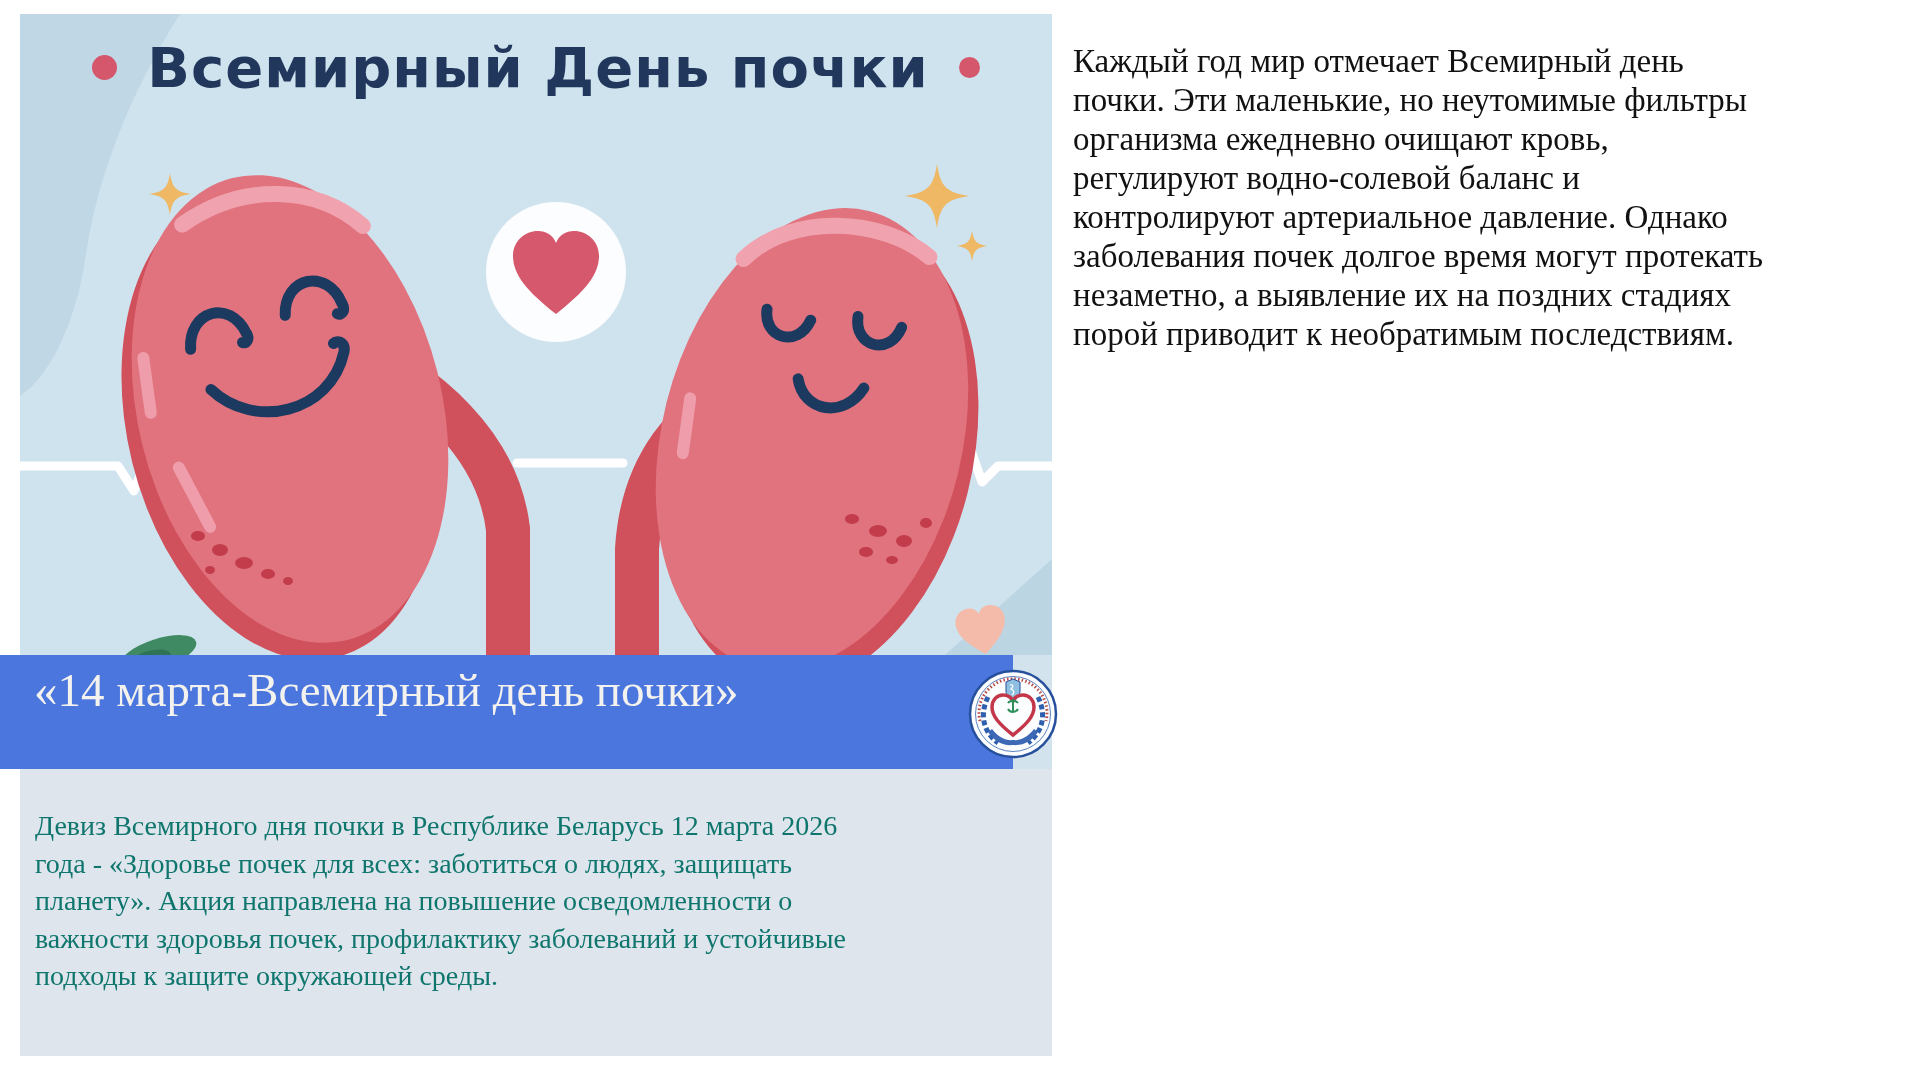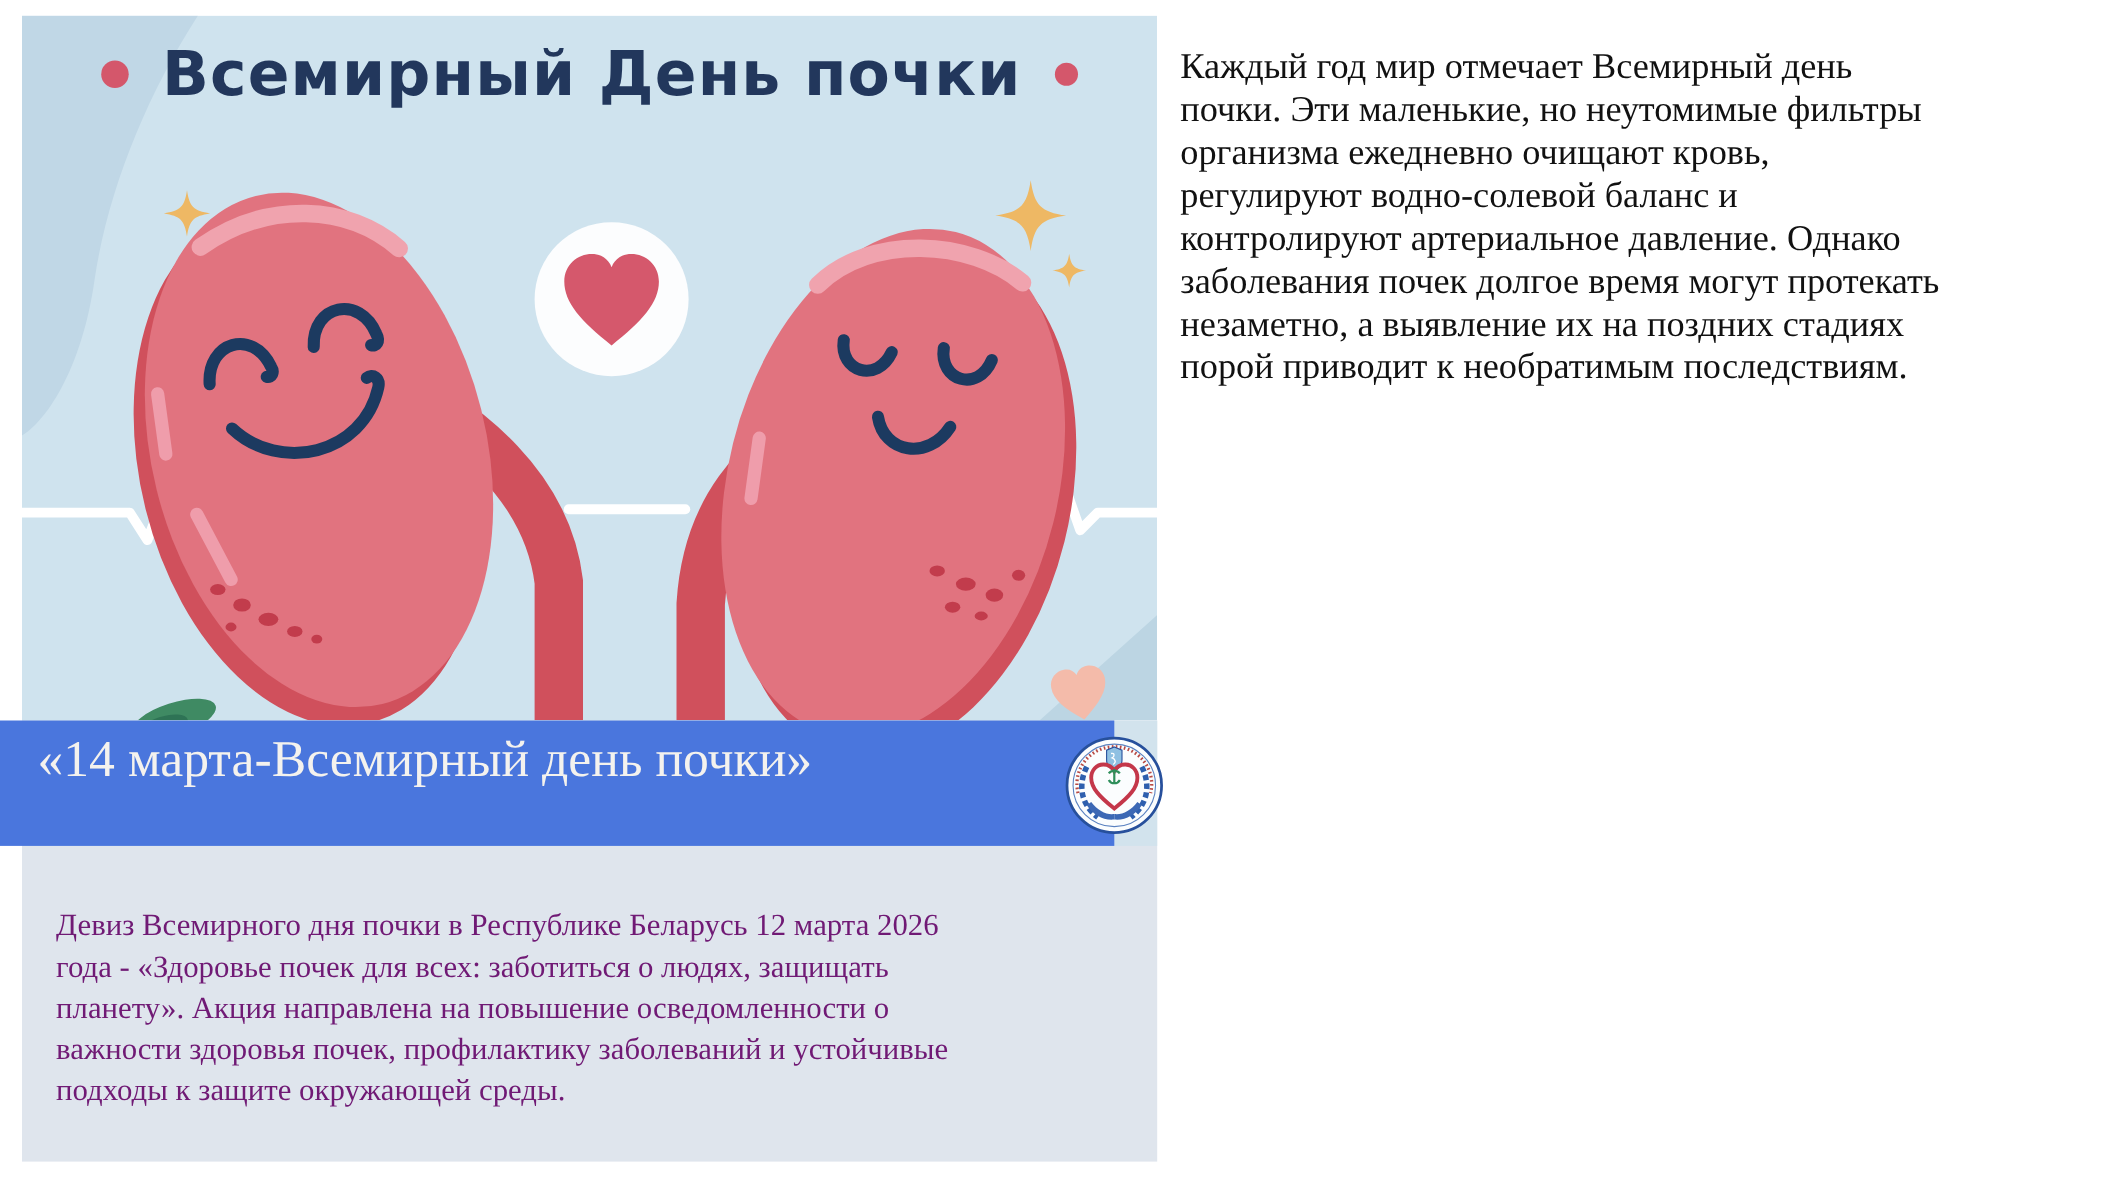--- a/index.html
+++ b/index.html
@@ -14,21 +14,21 @@
   .title-row{position:absolute;left:0;top:16px;width:1032px;height:74px;
              display:flex;align-items:center;justify-content:center;gap:30px;z-index:3;}
   .title-row h1{margin:0;font-family:"DejaVu Sans",sans-serif;font-weight:800;
                 font-size:56px;letter-spacing:1px;color:#22375c;white-space:nowrap;}
   .dot{border-radius:50%;background:#d4576b;}
   .dot-l{width:25px;height:25px;}
   .dot-r{width:21px;height:21px;}
 
   .poster-bottom{position:absolute;left:0;top:641px;width:1032px;height:401px;background:#dfe5ed;}
   .poster-bottom .strip{height:114px;background:#d2e3ed;}
-  .motto{margin:16px;padding:38px 20px 0 15px;font-size:28px;line-height:37.5px;color:#701a75;
+  .motto{margin:0;padding:38px 20px 0 15px;font-size:28px;line-height:37.5px;color:#0f766e;
          white-space:pre-line;}
 
   
   .banner{position:absolute;left:0;top:655px;width:1013px;height:114px;background:#4a76dd;z-index:4;}
   .banner span{display:block;padding:8px 0 0 34px;font-size:47px;color:#f4f2ee;white-space:nowrap;}
 
   
   .emblem{position:absolute;left:968px;top:669px;width:90px;height:90px;z-index:5;}
 
   

